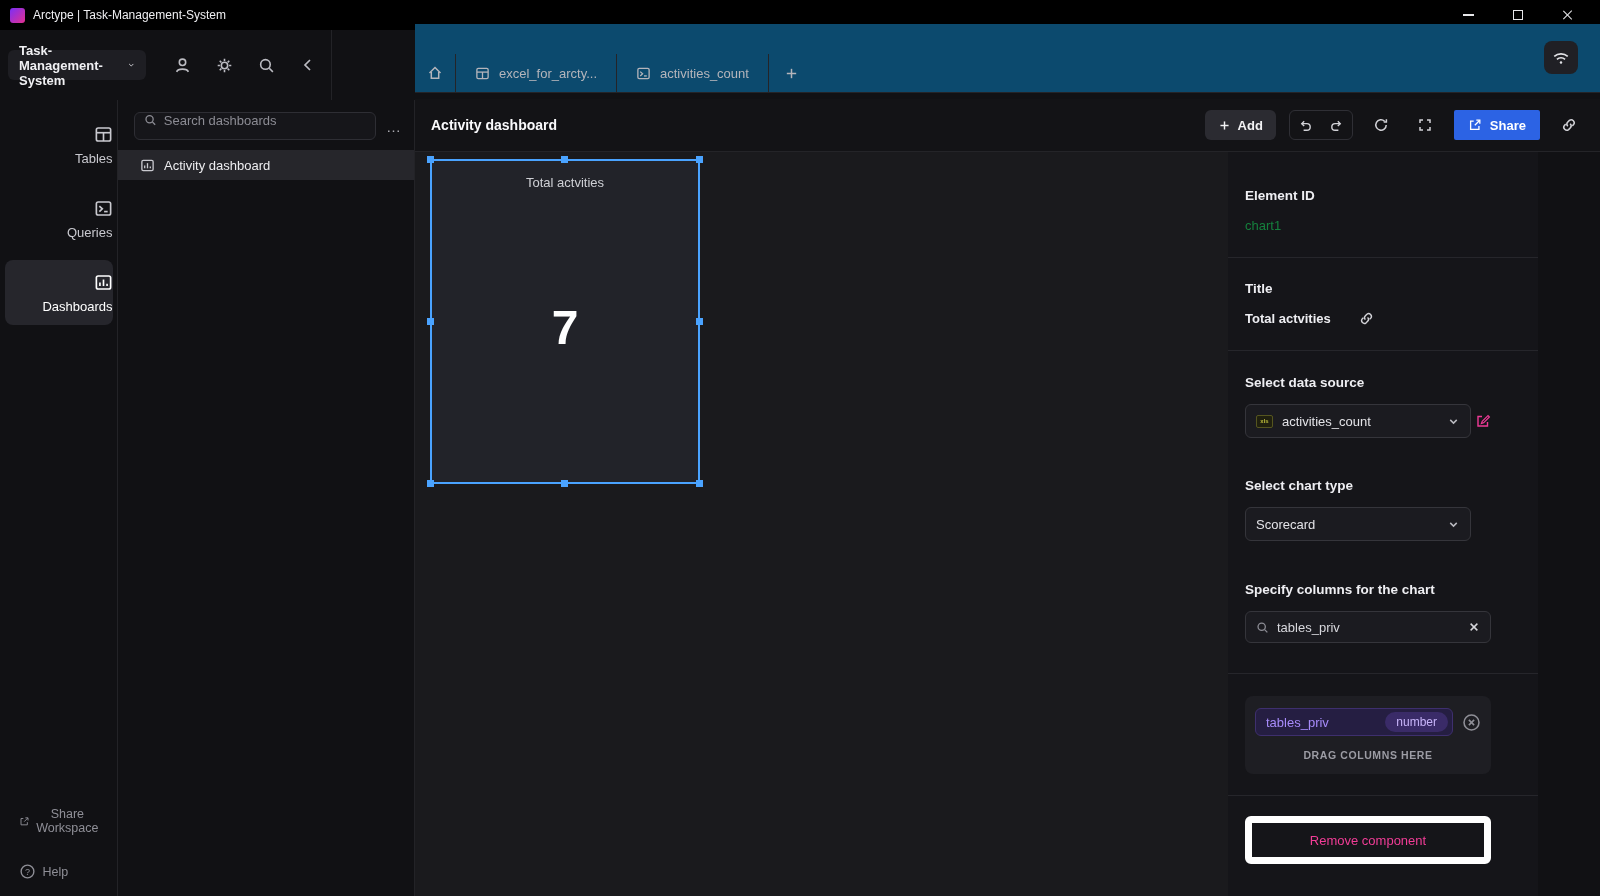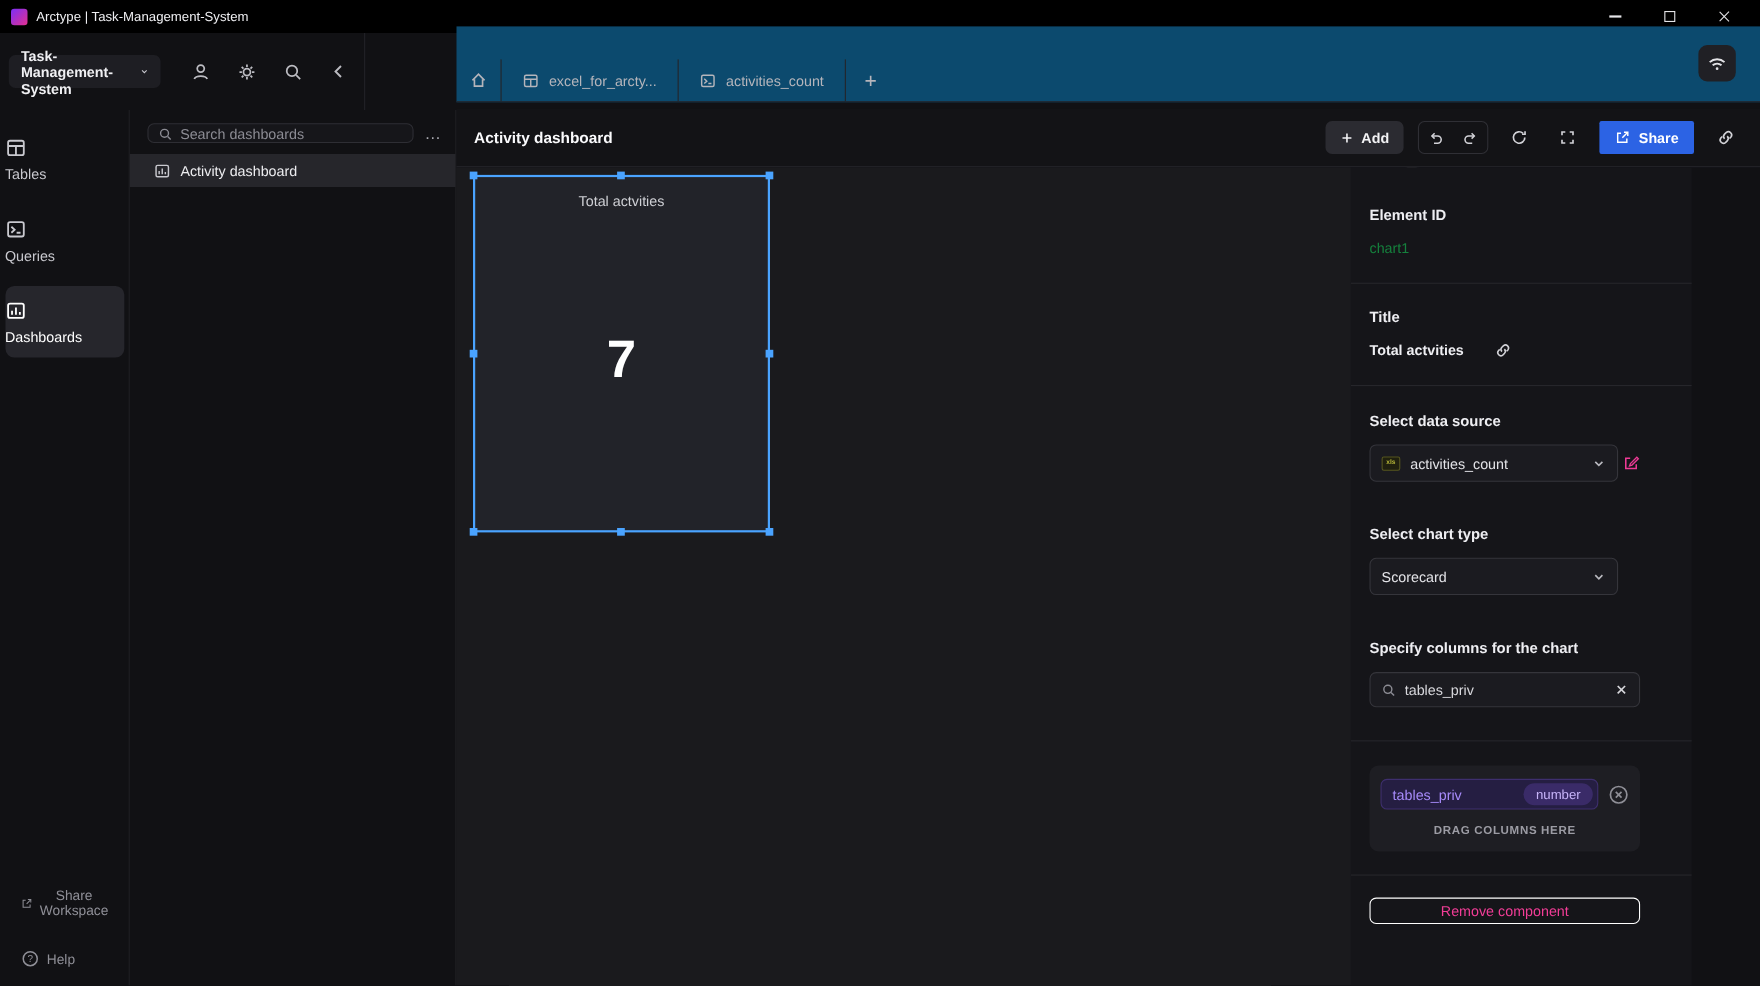--- a/index.html
+++ b/index.html
@@ -19,29 +19,29 @@
   .wc-x::before,.wc-x::after { content:""; position:absolute; left:5.4px; top:0; width:1.4px; height:12px; background:#e6e6e9; }
   .wc-x::before { transform:rotate(45deg);} .wc-x::after { transform:rotate(-45deg);}
 
   
   #left-top { position:absolute; left:0; top:30px; width:332px; height:70px; background:#111114; border-right:1px solid #232327; display:flex; align-items:center;gap:28px; }
   .ws-pill { margin-left:8px; height:30px; background:#1e1e23; border-radius:6px; display:flex; align-items:center; gap:9px; padding:0 11px; font-size:13px; font-weight:700; color:#f0f0f3; }
   .lt-icons { margin-left:auto; display:flex; align-items:center; gap:25px; padding-right:15px; color:#bcbcc2; }
 
   
   #nav-rail { position:absolute; left:0; top:100px; width:118px; height:796px; background:#111114; border-right:1px solid #232327; display:flex; flex-direction:column; align-items:center; padding-top:12px; }
-  .nav-item { width:108px; border-radius:8px; display:flex; flex-direction:column; align-items:flex-start; gap:7px; padding:13px 0 11px; color:#c9c9cf; font-size:13px; margin-bottom:9px; cursor:pointer; }
+  .nav-item { width:108px; border-radius:8px; display:flex; flex-direction:column; align-items:flex-end; gap:7px; padding:13px 0 11px; color:#c9c9cf; font-size:13px; margin-bottom:9px; cursor:pointer; }
   .nav-item.active { background:#26262c; color:#fff; }
   .rail-footer { margin-top:auto; margin-bottom:16px; display:flex; flex-direction:column; gap:28px; align-items:center; color:#8f8f97; font-size:12.5px; text-align:center; }
   .rail-footer .nav-item2 { display:flex; align-items:center; gap:7px; width:80px; cursor:pointer; }
 
   
   #dash-panel { position:absolute; left:118px; top:100px; width:297px; height:796px; background:#111114; border-right:1px solid #232327; }
   .search-row { display:flex; align-items:center; margin:12px 12px 10px 16px; gap:10px; }
-  .search-box { flex:1; height:18px; border:1px solid #2e2e34; border-radius:6px; background:#16161a; display:flex; align-items:flex-end; padding:0 9px; gap:7px; color:#8c8c94; }
+  .search-box { flex:1; height:28px; border:1px solid #2e2e34; border-radius:6px; background:#16161a; display:flex; align-items:flex-start; padding:0 9px; gap:7px; color:#8c8c94; }
   .search-box input { border:none; outline:none; background:transparent; color:#d8d8dd; font-family:inherit; font-size:13px; width:100%; }
   .search-box input::placeholder { color:#8c8c94; }
   .panel-menu { color:#aaaab1; font-size:15px; letter-spacing:1px; cursor:pointer; }
   .dash-item { height:30px; background:#26262b; display:flex; align-items:center; gap:9px; padding-left:22px; font-size:13px; color:#ededf0; cursor:pointer; }
 
   
   #header { position:absolute; left:415px; top:24px; width:1185px; height:69px; background:#0c4a6e; border-bottom:1px solid #242428; }
   .tabs { position:absolute; left:0; bottom:0; height:38px; display:flex; align-items:stretch; }
   .tab { display:flex; align-items:center; gap:9px; padding:0 19px; font-size:13px; color:#b5b5bb; border-right:1px solid #242428; position:relative; cursor:pointer; white-space:nowrap; }
   .tab.home-tab { padding:0 12px; }
@@ -87,21 +87,21 @@
   .col-search { width:246px; height:32px; background:#1b1b20; border:1px solid #35353b; border-radius:6px; display:flex; align-items:center; padding:0 10px; gap:8px; color:#8c8c94; }
   .col-search input { border:none; outline:none; background:transparent; color:#d8d8dd; font-family:inherit; font-size:13px; flex:1; }
   .col-clear { color:#d6d6db; cursor:pointer; }
   .dropzone { width:246px; background:#1e1e23; border-radius:8px; padding:12px 10px 13px; }
   .chip-row { display:flex; align-items:center; }
   .chip { flex:1; display:flex; align-items:center; background:#251e42; border:1px solid #3e2f6e; border-radius:6px; padding:3px 4px 3px 10px; gap:8px; }
   .chip-name { color:#a78bfa; font-size:13px; flex:1; }
   .chip-badge { background:#3a2b68; color:#c7b4f9; border-radius:10px; padding:3px 11px; font-size:12px; }
   .chip-x { width:19px; height:19px; margin-left:9px; color:#8f8f97; cursor:pointer; flex:none; }
   .drop-hint { text-align:center; color:#9c9ca4; font-size:10.5px; letter-spacing:0.6px; margin-top:13px; font-weight:600; }
-  .btn-remove { width:246px; height:24px; border:1px solid #ffffff; border-radius:6px; color:#f23d97; display:flex; align-items:center; justify-content:center; font-size:13px; background:transparent; cursor:pointer; }
+  .btn-remove { width:246px; height:48px; border:7px solid #ffffff; border-radius:6px; color:#f23d97; display:flex; align-items:center; justify-content:center; font-size:13px; background:transparent; cursor:pointer; }
 </style>
 </head>
 <body>
 
 <div id="titlebar">
   <div class="logo"></div>
   <div class="tb-title">Arctype | Task-Management-System</div>
   <div class="win-controls">
     <div class="wc">
         <div class="wc-min"></div>

